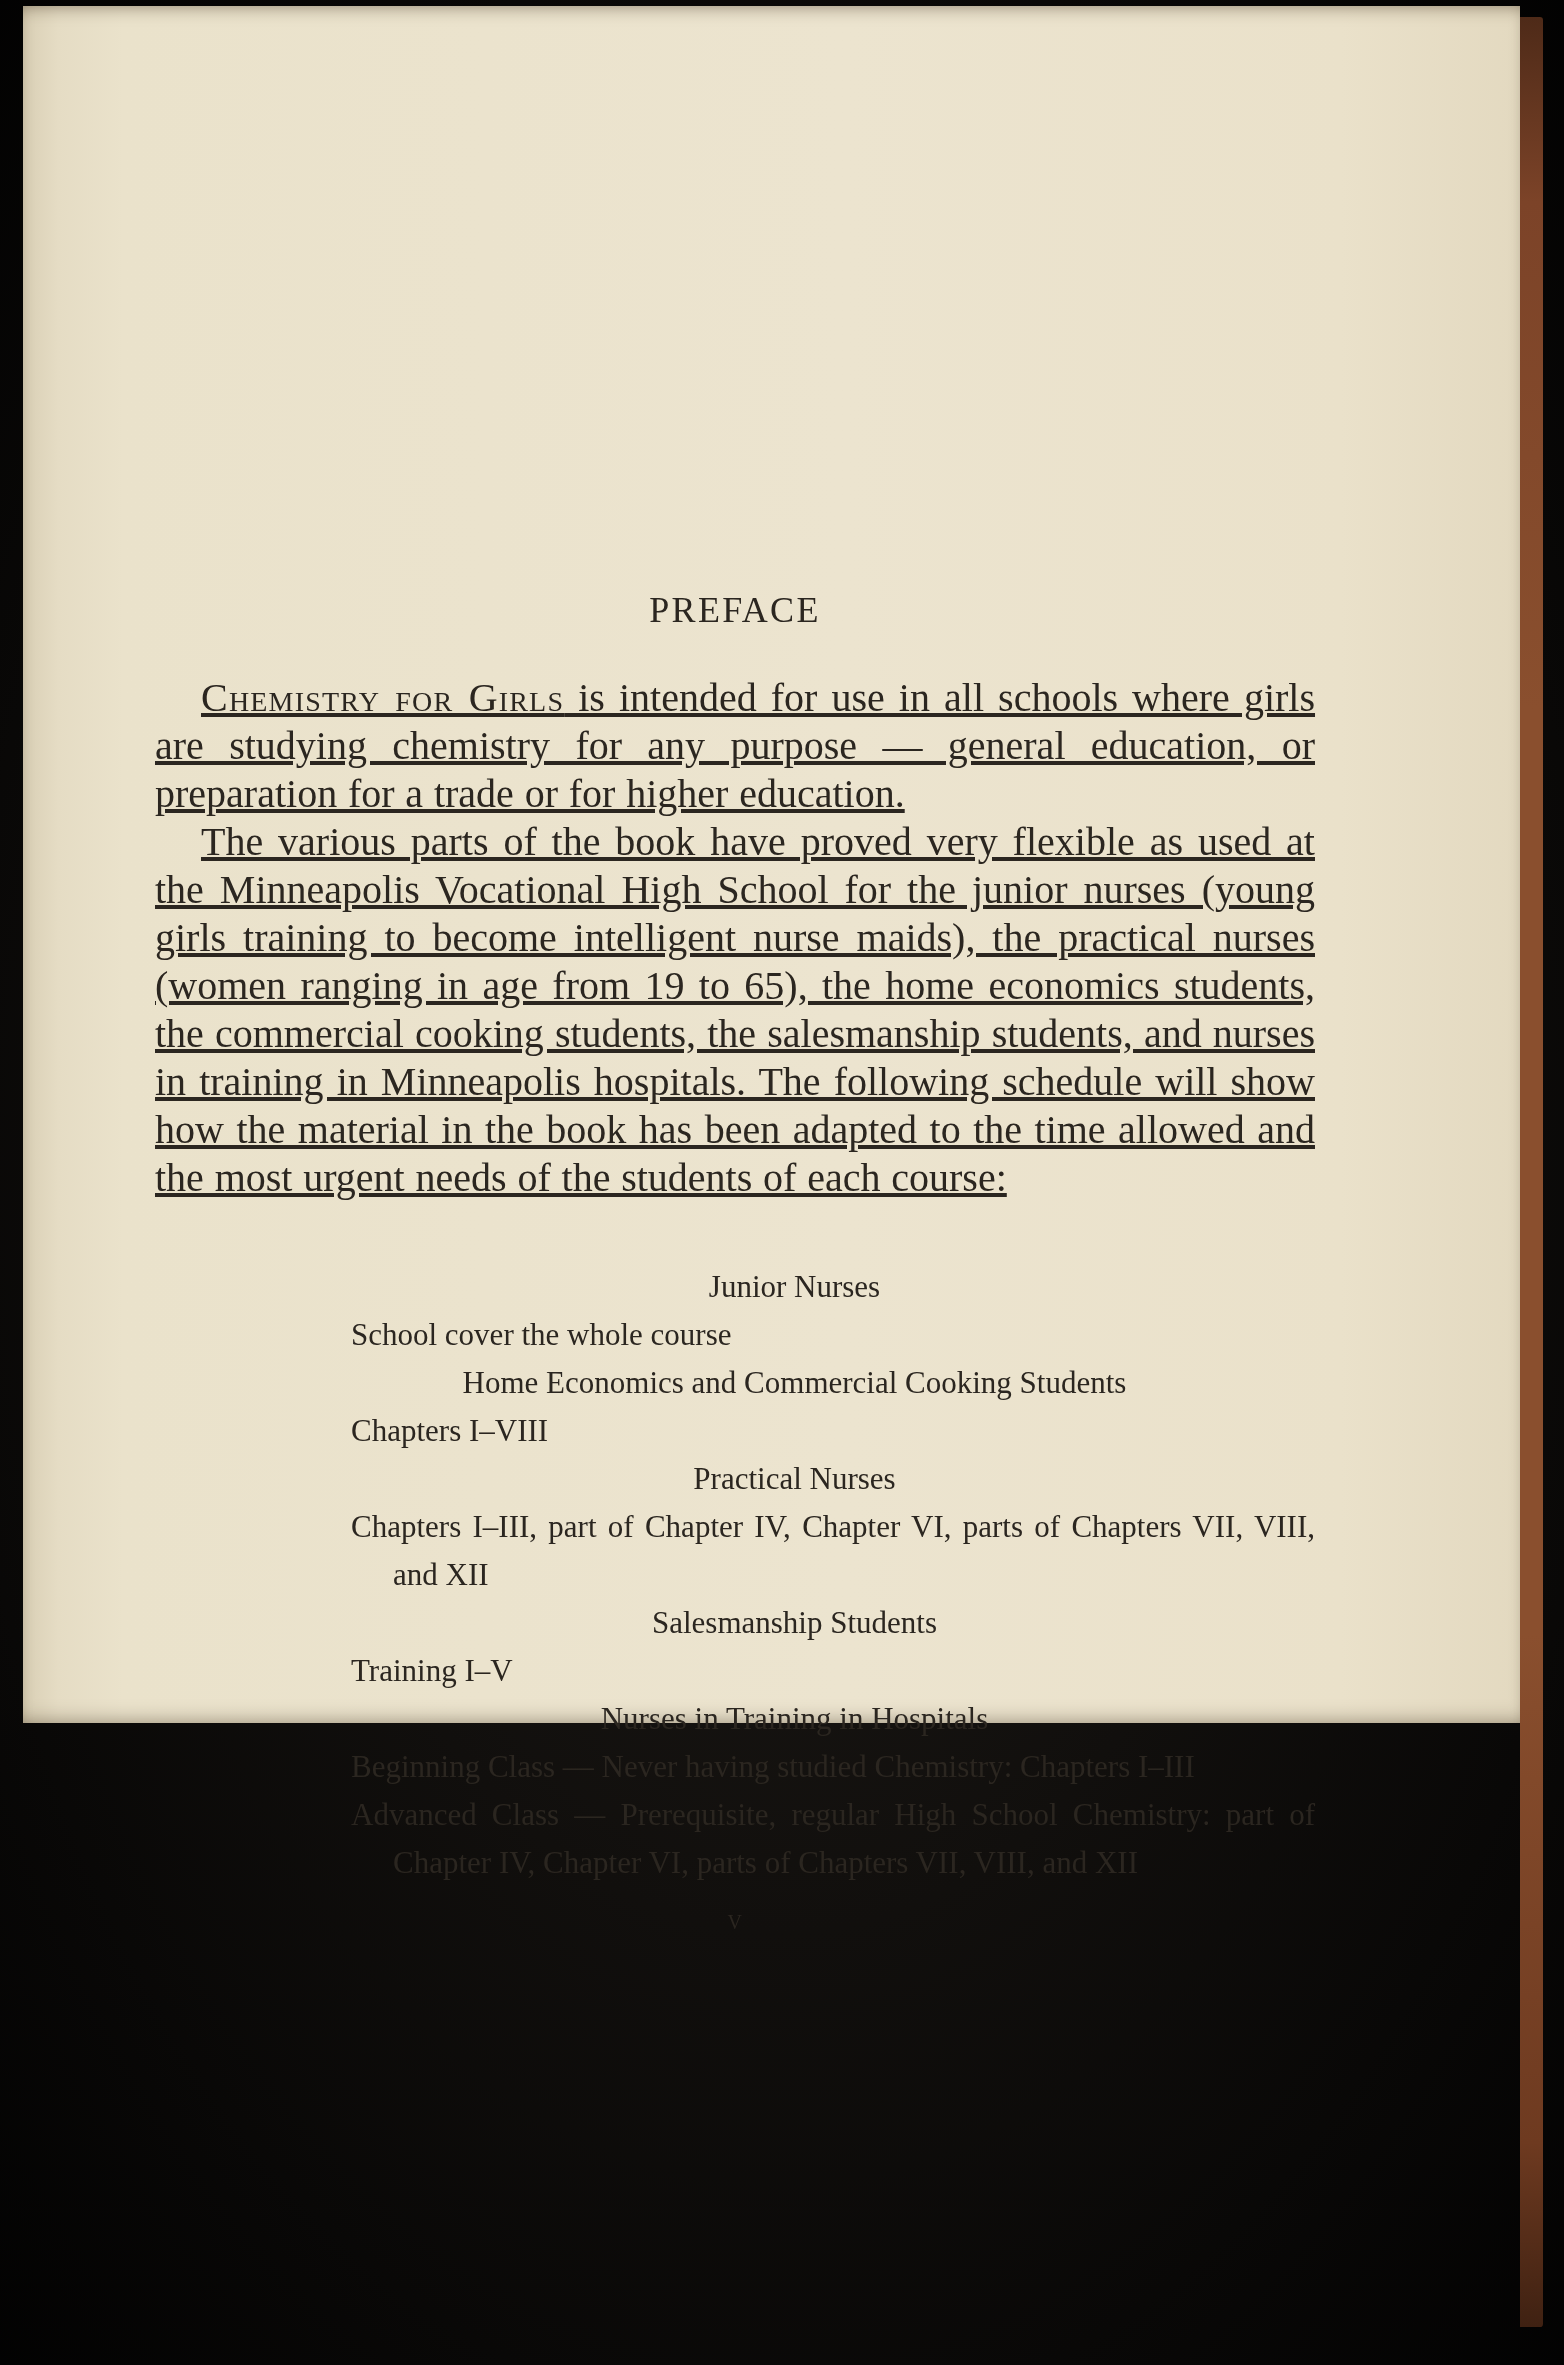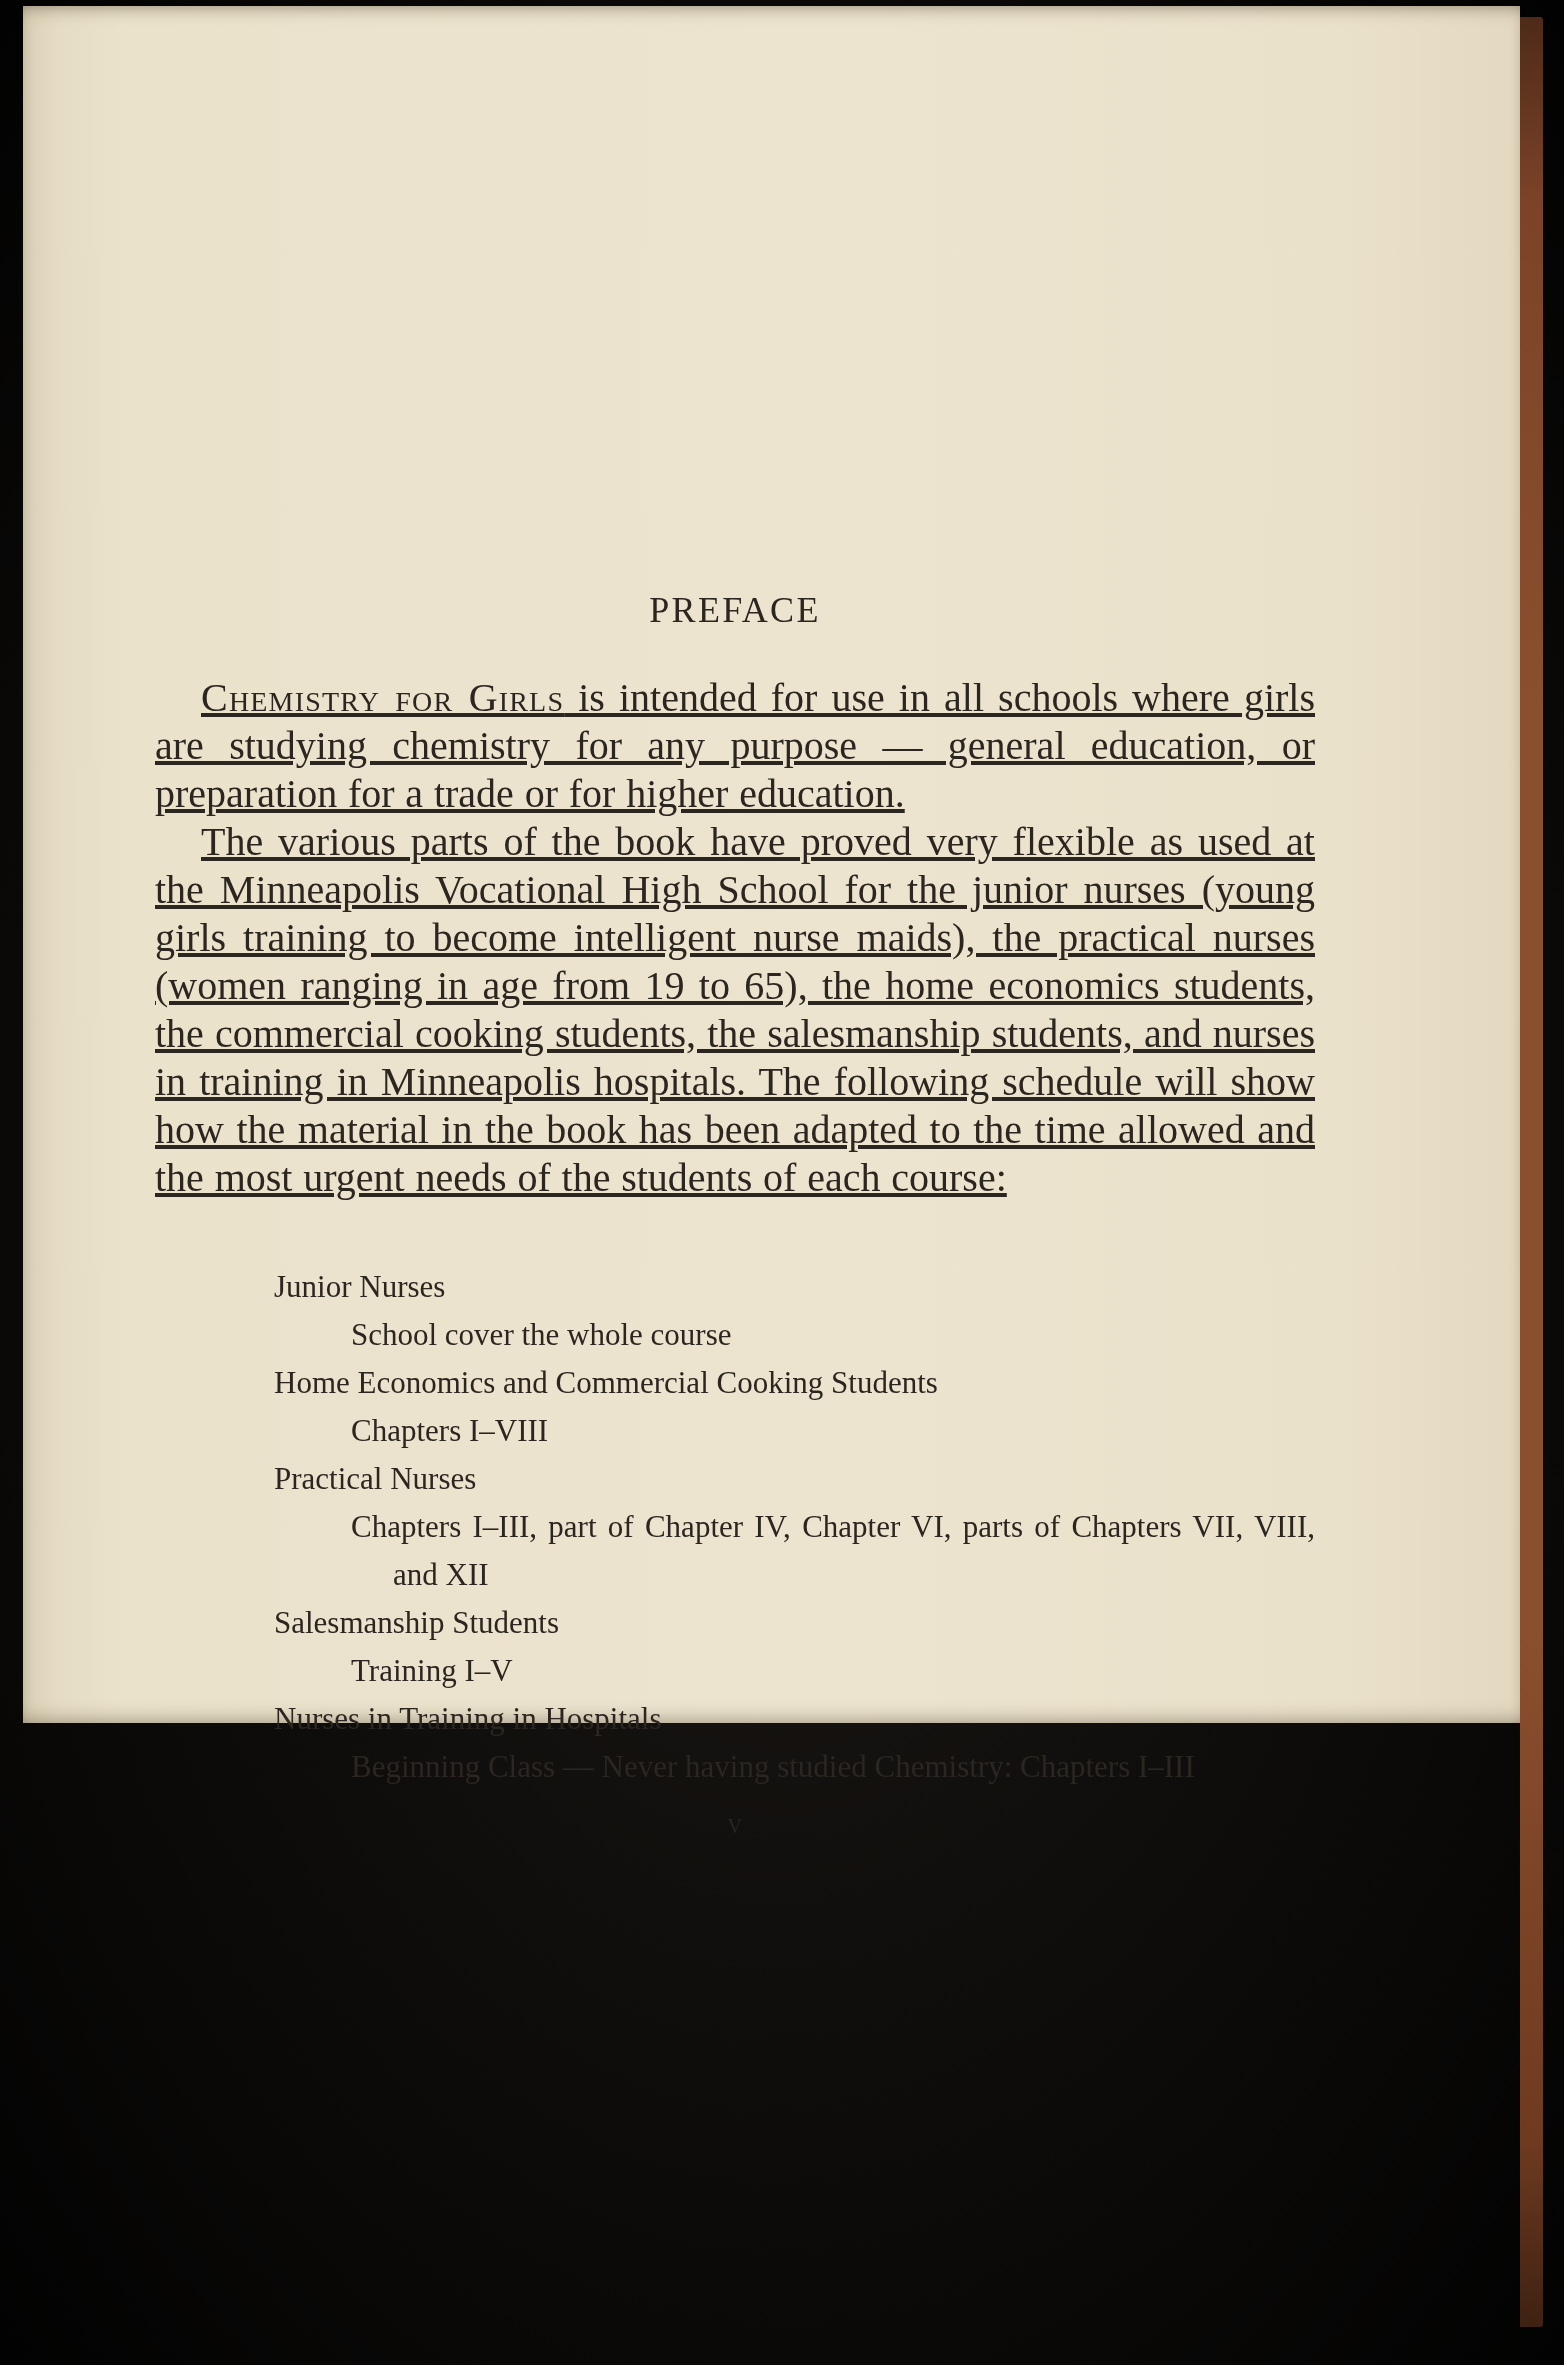--- a/index.html
+++ b/index.html
@@ -69,21 +69,21 @@
     font-variant: small-caps;
     letter-spacing: 1.2px;
   }
   .schedule {
     margin-top: 61px;
     margin-left: 119px;
     font-size: 31px;
     line-height: 48px;
   }
   .sched-head {
-    text-align: left;
+    text-align: center;
   }
   .sched-item {
     margin-left: 77px;
     padding-left: 42px;
     text-indent: -42px;
     text-align: justify;
   }
   .folio {
     margin-top: 17px;
     text-align: center;
@@ -116,20 +116,21 @@
         <div class="sched-item">Chapters I–VIII</div>
 
         <div class="sched-head">Practical Nurses</div>
         <div class="sched-item">Chapters I–III, part of Chapter IV, Chapter VI, parts of Chapters VII, VIII, and XII</div>
 
         <div class="sched-head">Salesmanship Students</div>
         <div class="sched-item">Training I–V</div>
 
         <div class="sched-head">Nurses in Training in Hospitals</div>
         <div class="sched-item">Beginning Class — Never having studied Chemistry: Chapters I–III</div>
+        <div class="sched-item">Advanced Class — Prerequisite, regular High School Chemistry: part of Chapter IV, Chapter VI, parts of Chapters VII, VIII, and XII</div>
 
       </div>
 
       <div class="folio">v</div>
 
     </div>
   </div>
 </div>
 
 

